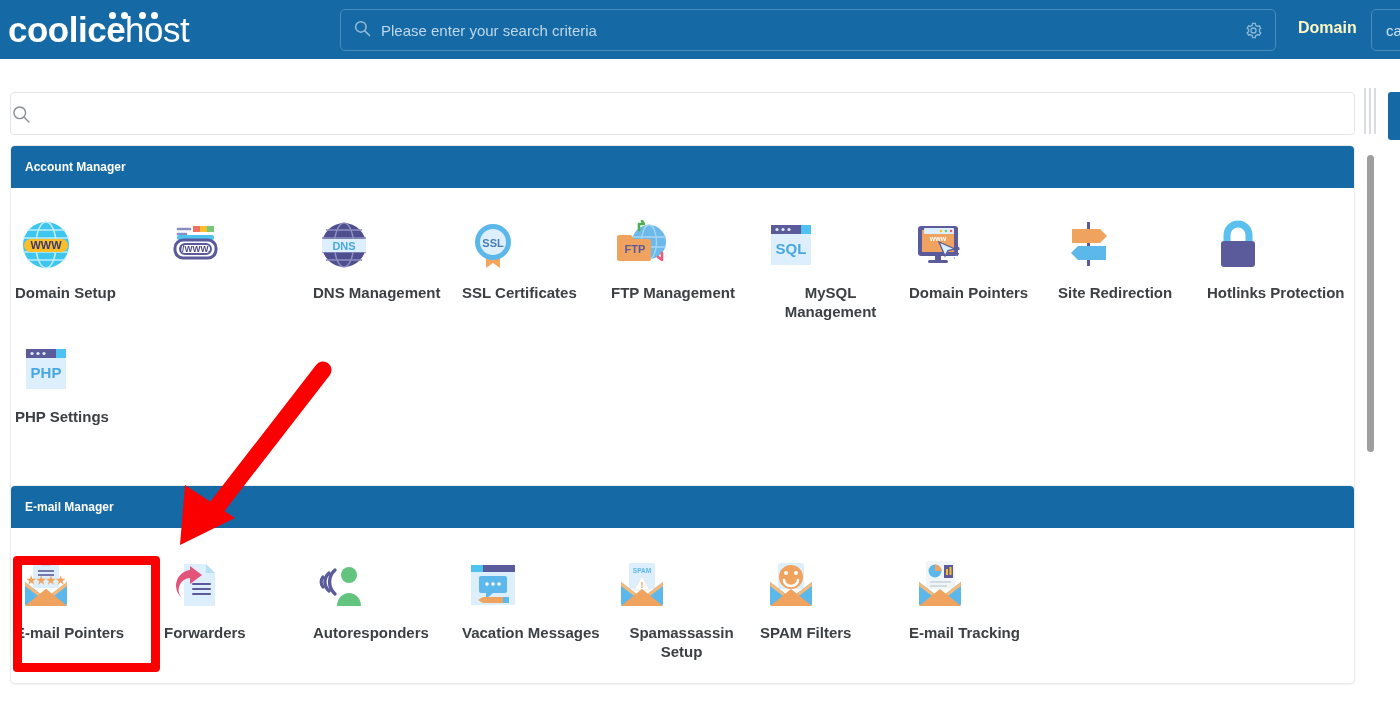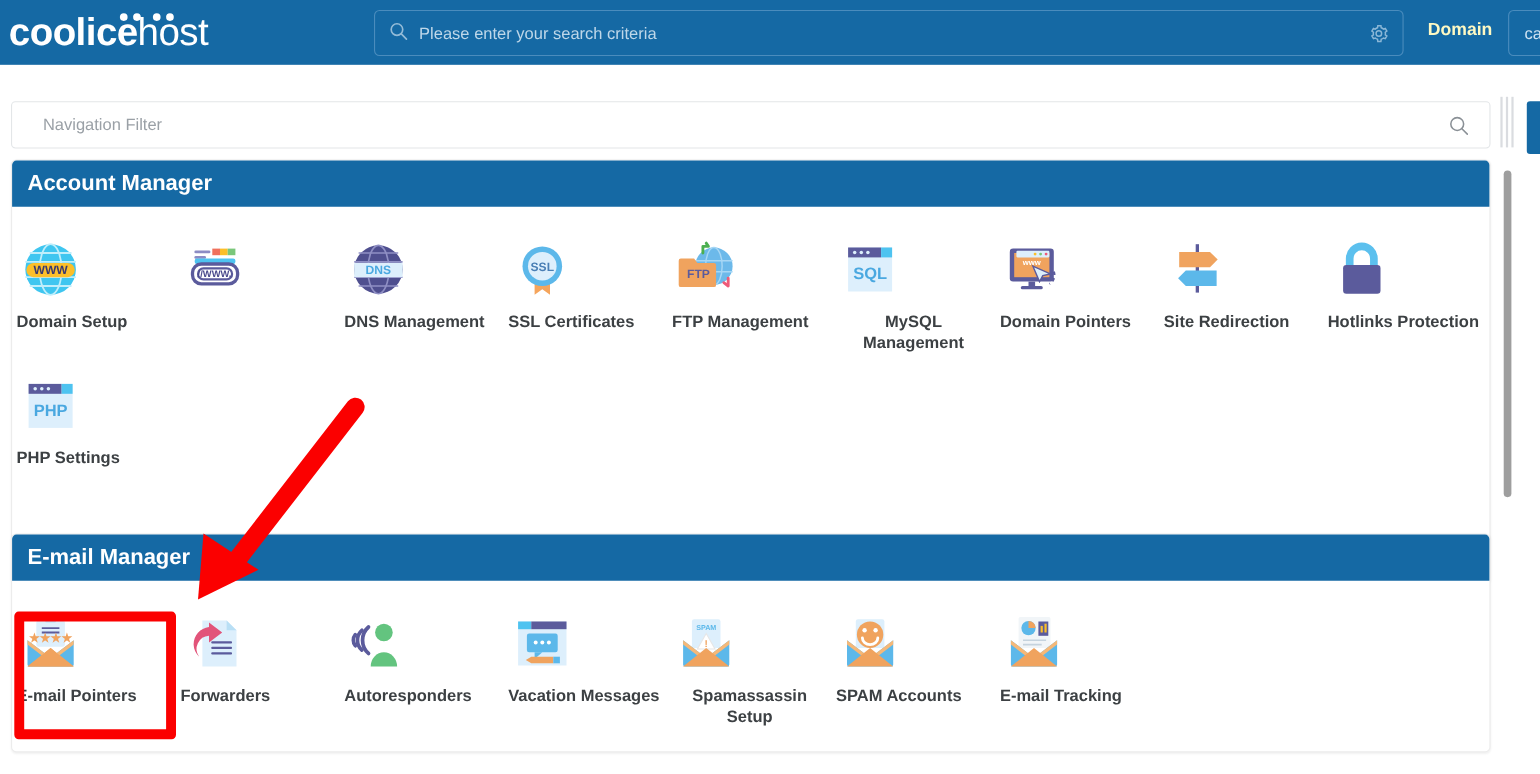--- a/index.html
+++ b/index.html
@@ -88,21 +88,21 @@
   
   .card {
     position:absolute; left:10px; width:1345px;
     background:#fff; border:1px solid #ececec; border-radius:5px;
     box-shadow: 0 1px 2px rgba(0,0,0,.06);
   }
   .card-header {
     height:42px; background:#1569a4; color:#fff;
     display:flex; align-items:center; border-radius:4px 4px 0 0;
   }
-  .card-header span { margin-left:14px; font-size:20px; font-weight:700; }
+  .card-header span { margin-left:14px; font-size:12px; font-weight:700; }
   .card-body { padding: 16px 0 14px 0; }
 
   .grid { display:flex; flex-wrap:wrap; }
   .tile {
     width: 149px; padding: 10px 4px 6px 4px;
     display:flex; flex-direction:column; align-items:flex-start;
     cursor:pointer; text-decoration:none;
   }
   .tile .iconbox {
     width:62px; height:62px; display:flex; align-items:center; justify-content:center;
@@ -155,21 +155,20 @@
     <div class="domain-label">Domain</div>
 
     <div class="domain-select">
       <span>ca</span>
     </div>
   </div>
 
   <div class="content">
 
     <div class="navfilter">
-      <input type="text" placeholder="Navigation Filter" style="">
       <span class="sicon">
         <svg width="20" height="20" viewBox="0 0 24 24" fill="none" stroke="#8a9096" stroke-width="1.7">
           <circle cx="10.5" cy="10.5" r="7"></circle>
             <line x1="15.6" y1="15.6" x2="21.5" y2="21.5" stroke-linecap="round"></line>
         </svg>
       </span>
     </div>
 
     <div class="scroll-track-outer">
       <i></i>
@@ -440,21 +439,21 @@
                 <rect x="16" y="7" width="26" height="26" rx="2" fill="#ddeffc"></rect>
                 <circle cx="29" cy="21" r="12" fill="#f0a35e"></circle>
                 <circle cx="24" cy="17" r="2" fill="#fff"></circle>
                 <circle cx="34" cy="17" r="2" fill="#fff"></circle>
                 <path d="M22 24 a7 6 0 0 0 14 0" fill="none" stroke="#fff" stroke-width="2.6" stroke-linecap="round"></path>
                 <path d="M8 26 L29 42 L50 26 V48 a2 2 0 0 1 -2 2 H10 a2 2 0 0 1 -2 -2 Z" fill="#5cb8ea"></path>
                 <path d="M8 26 L29 42 L50 26 L50 30 L29 46 L8 30 Z" fill="#f5b878"></path>
                 <path d="M8 50 L29 33 L50 50 H8 Z" fill="#f0a35e"></path>
               </svg>
             </div>
-            <div class="tlabel">SPAM Accounts</div>
+            <div class="tlabel">SPAM Filters</div>
           </div>
 
 
           <div class="tile">
             <div class="iconbox">
               <svg width="58" height="58" viewBox="0 0 58 58">
                 <rect x="15" y="5" width="29" height="28" rx="1.5" fill="#f1f5f8"></rect>
                 <circle cx="24" cy="15" r="6.5" fill="#5cb8ea"></circle>
                 <path d="M24 15 L24 8.5 A6.5 6.5 0 0 1 30.5 15 Z" fill="#f0a35e"></path>
                 <rect x="33" y="9" width="9" height="13" fill="#5b5b9c"></rect>

